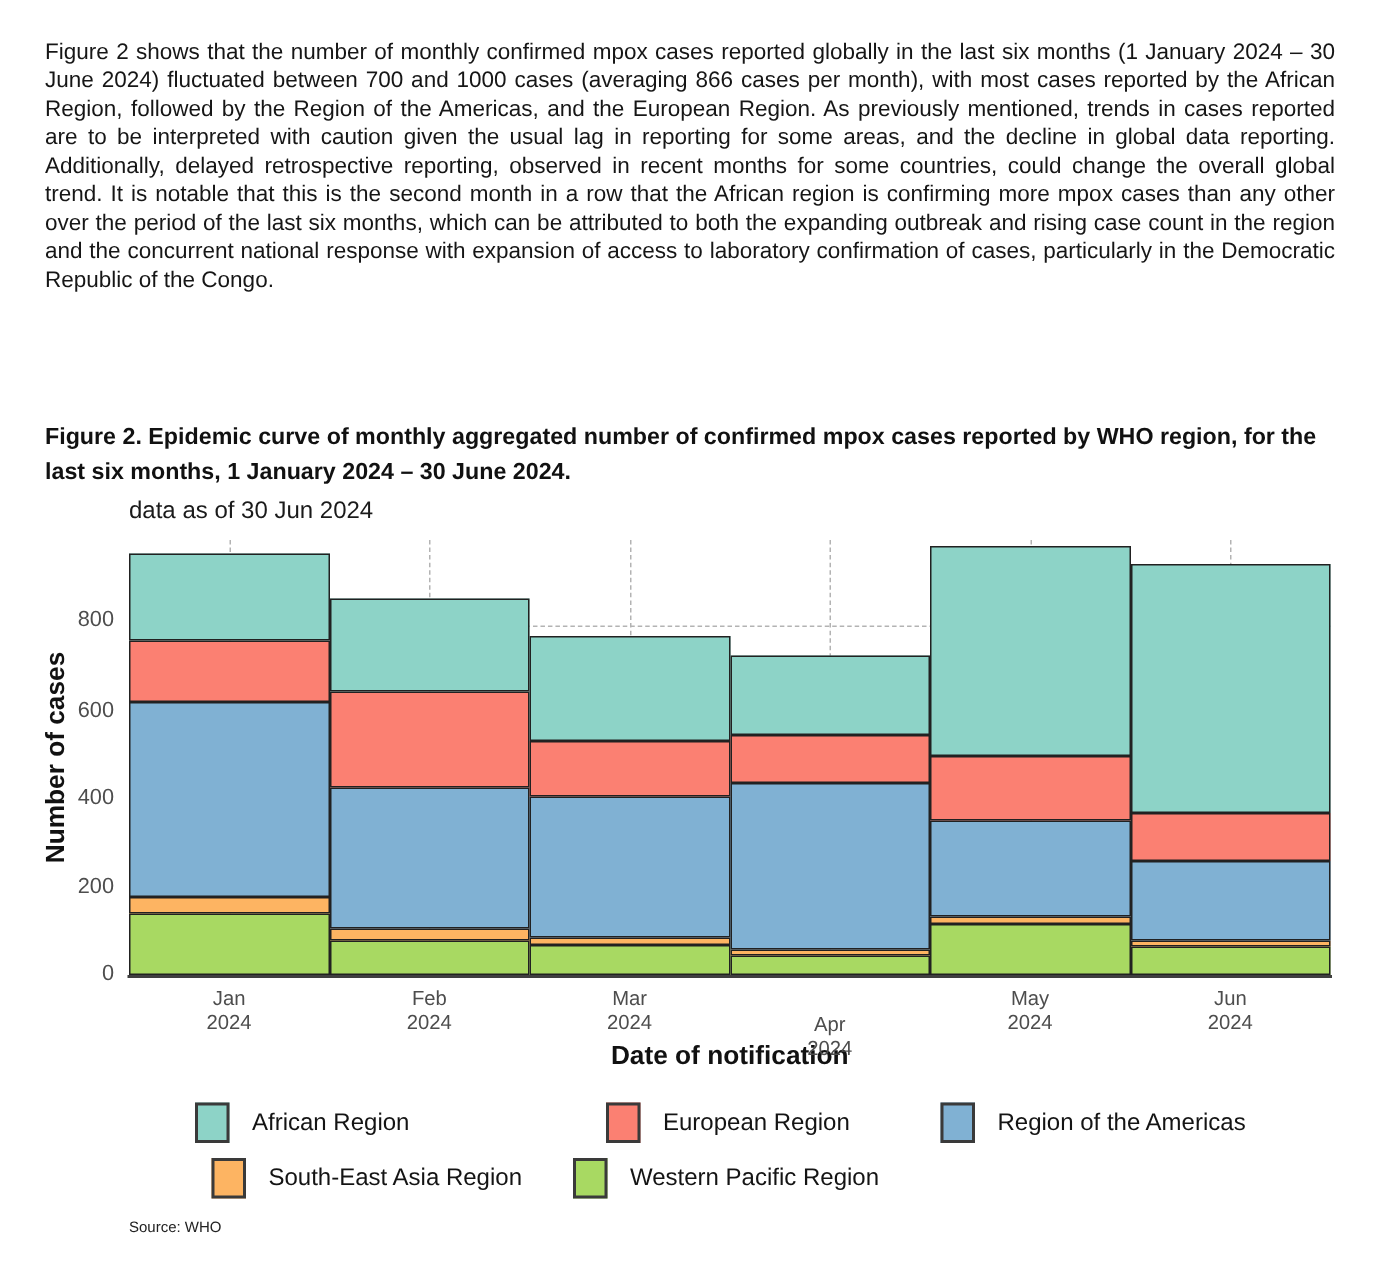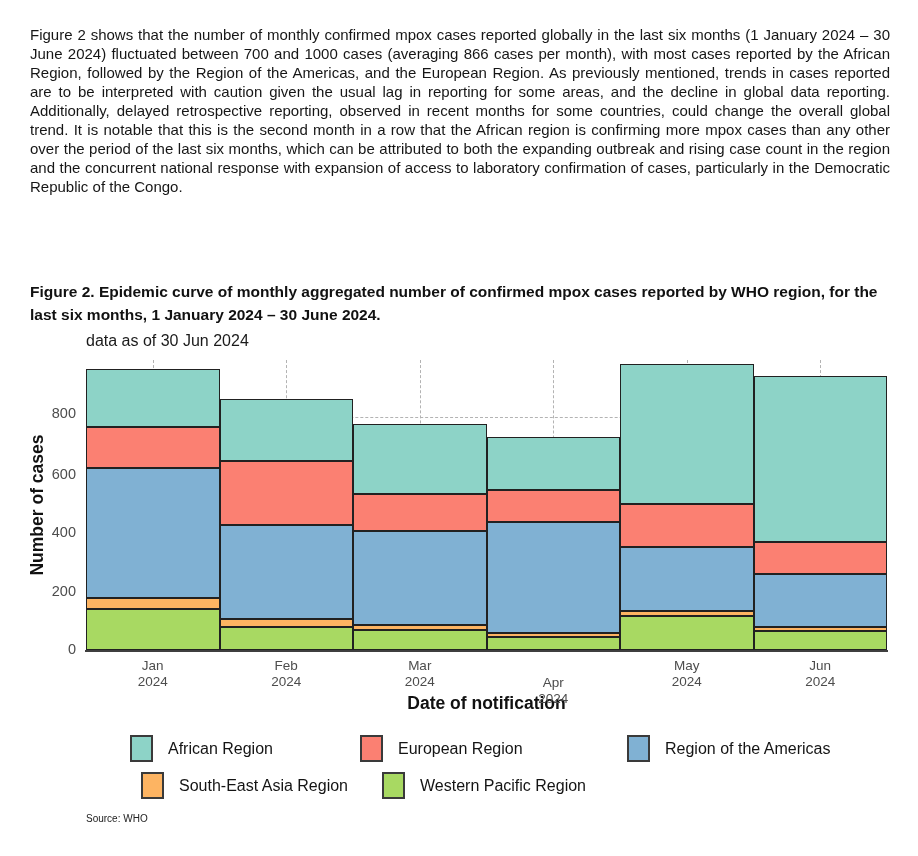--- a/index.html
+++ b/index.html
@@ -192,21 +192,21 @@
         <div>Jun</div>
         <div>2024</div>
       </div>
     </div>
 
   <div class="legend">
       <div class="legend-item" style="left: 130px; top: 2px; width: 280px;">
         <div class="legend-swatch" style="background: rgb(141, 211, 199);"></div>
         <div class="legend-label">African Region</div>
       </div>
-      <div class="legend-item" style="left: 360px; top: 2px; width: 280px;">
+      <div class="legend-item" style="left: 404px; top: 2px; width: 280px;">
         <div class="legend-swatch" style="background: rgb(251, 128, 114);"></div>
         <div class="legend-label">European Region</div>
       </div>
       <div class="legend-item" style="left: 627px; top: 2px; width: 280px;">
         <div class="legend-swatch" style="background: rgb(128, 177, 211);"></div>
         <div class="legend-label">Region of the Americas</div>
       </div>
       <div class="legend-item" style="left: 141px; top: 39px; width: 280px;">
         <div class="legend-swatch" style="background: rgb(253, 180, 98);"></div>
         <div class="legend-label">South-East Asia Region</div>

